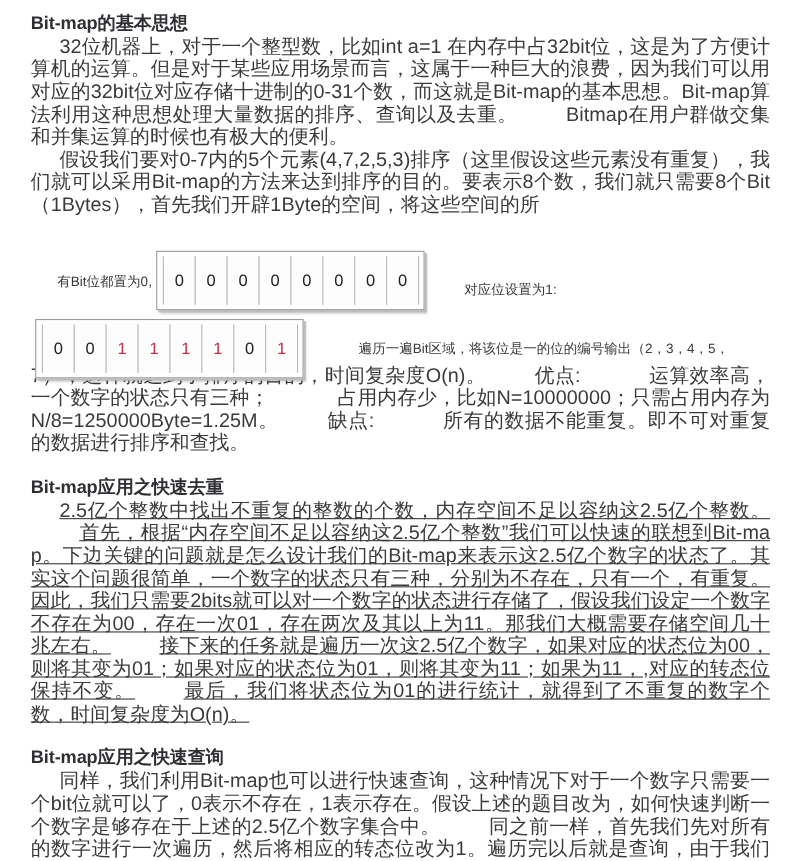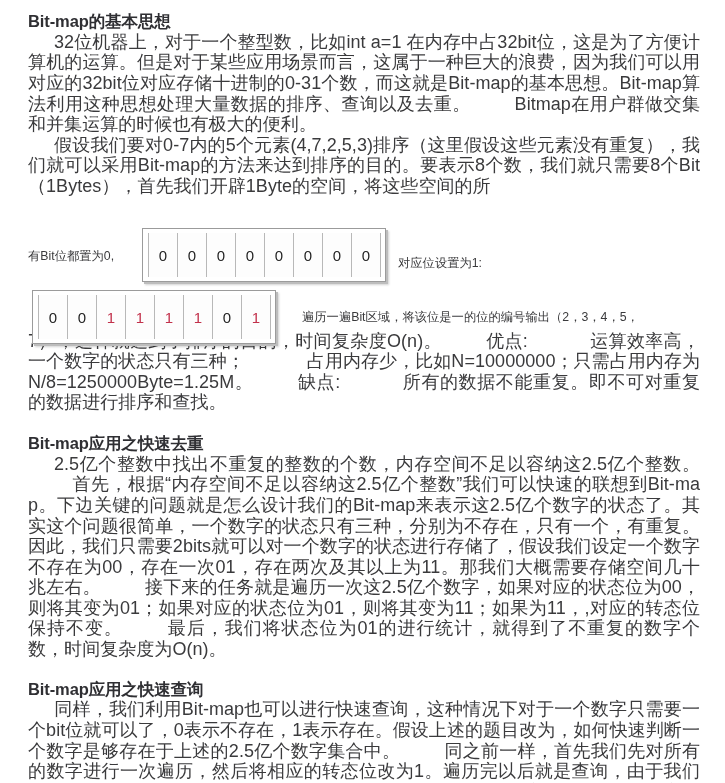--- a/index.html
+++ b/index.html
@@ -40,21 +40,21 @@
     line-height: 20.6px;
     color: #3a3a3c;
     margin: 0;
     text-align: justify;
     text-justify: inter-character;
     letter-spacing: 0.05px;
     word-break: break-all;
   }
   .p1 { margin-top: 11px; }
   .p2 { margin-top: 12px; }
-  .p3 { margin-top: 11px; }
+  .p3 { margin-top: 11px; text-decoration: underline; }
   .p4 { margin-top: 12px; }
 
   .indent { display: inline-block; width: 26px; }
   .gap-md { display: inline-block; width: 44px; }
   .gap-lg { display: inline-block; width: 62px; }
 
   
   .bitbox {
     position: absolute;
     background: #ffffff;
@@ -91,20 +91,21 @@
     height: 54px;
   }
 
   
   .figrow {
     position: absolute;
     font-size: 12.3px;
     color: #3a3a3c;
     line-height: 20.6px;
     white-space: nowrap;
+    margin-left: 24px;
   }
   #label-left-zeros { left: 28px; top: 246px; }
   #label-right-zeros { left: 398px; top: 253px; }
   #label-right-sorted { left: 302px; top: 307px; }
 </style>
 </head>
 <body>
 
 <div class="page">
 

